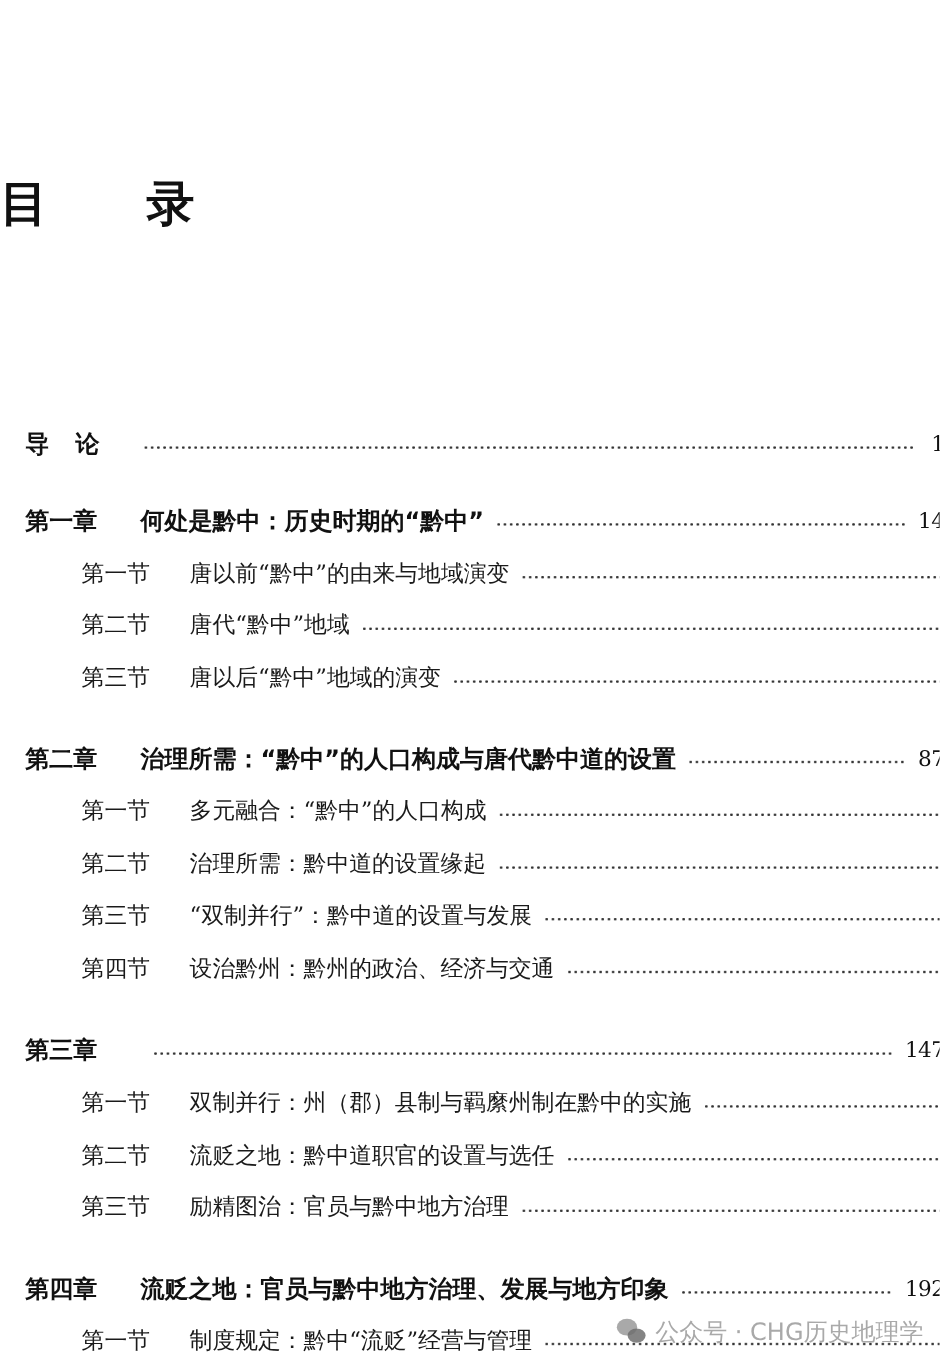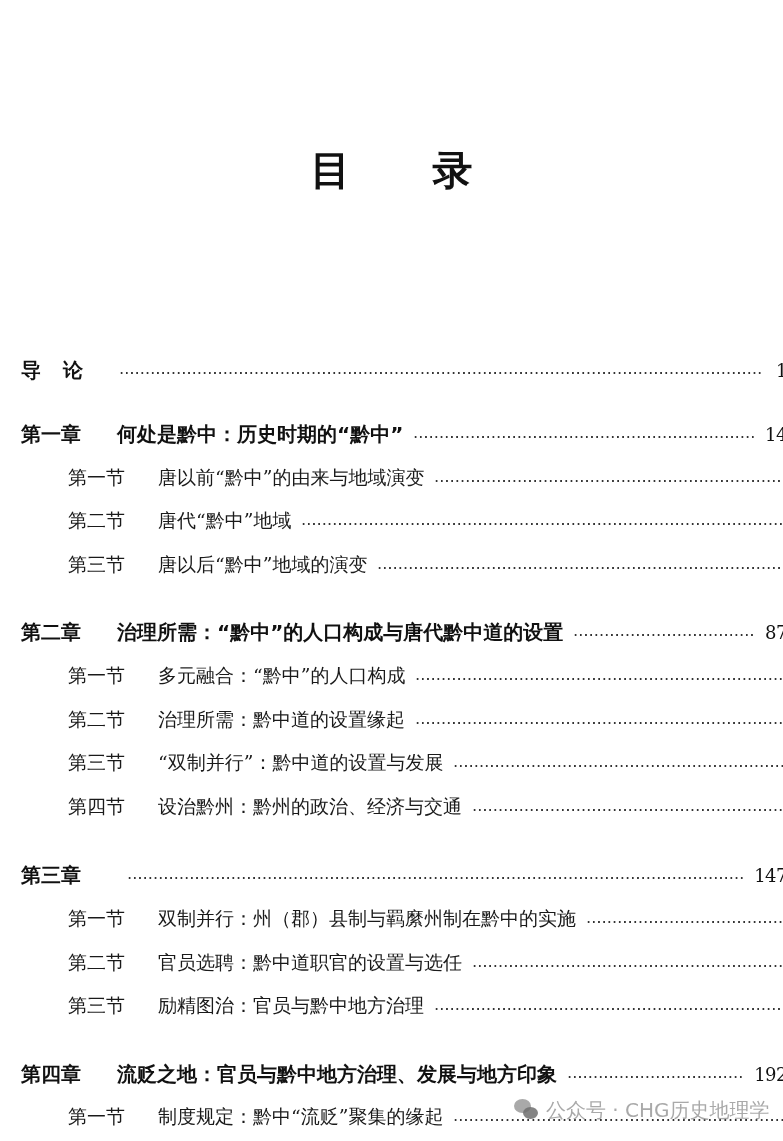--- a/index.html
+++ b/index.html
@@ -13,21 +13,20 @@
       position: relative;
       overflow: hidden;
       font-family: "DejaVu Serif", "Liberation Serif", serif;
       color: #111111;
     }
     .page-title {
       position: absolute;
       top: 142px;
       left: 0;
       width: 783px;
-      text-align: center;
       font-size: 40px;
       font-weight: bold;
       letter-spacing: 0;
       line-height: 56px;
     }
     .page-title .gap { display: inline-block; width: 82px; }
     .toc {
       position: absolute;
       left: 0;
       top: 0;
@@ -173,37 +172,37 @@
       <span class="leader"></span>
       <span class="page">147</span>
     </div>
     <div class="toc-row section" style="top: 903px;">
       <span class="label">第一节</span>
       <span class="title">双制并行：州（郡）县制与羁縻州制在黔中的实施</span>
       <span class="leader"></span>
     </div>
     <div class="toc-row section" style="top: 947px;">
       <span class="label">第二节</span>
-      <span class="title">官员选聘：黔中道职官的设置与选任</span>
+      <span class="title">流贬之地：黔中道职官的设置与选任</span>
       <span class="leader"></span>
     </div>
     <div class="toc-row section" style="top: 990px;">
       <span class="label">第三节</span>
       <span class="title">励精图治：官员与黔中地方治理</span>
       <span class="leader"></span>
     </div>
     <div class="toc-row chapter" style="top: 1058px;">
       <span class="label">第四章</span>
       <span class="title">流贬之地：官员与黔中地方治理、发展与地方印象</span>
       <span class="leader"></span>
       <span class="page">192</span>
     </div>
     <div class="toc-row section" style="top: 1101px;">
       <span class="label">第一节</span>
-      <span class="title">制度规定：黔中“流贬”聚集的缘起</span>
+      <span class="title">制度规定：黔中“流贬”经营与管理</span>
       <span class="leader"></span>
     </div>
   </div>
 
 <div class="watermark">
   <span class="wechat-icon">
       <span class="b1"></span>
       <span class="b2"></span>
     </span>
   <span>公众号 · CHG历史地理学</span>

